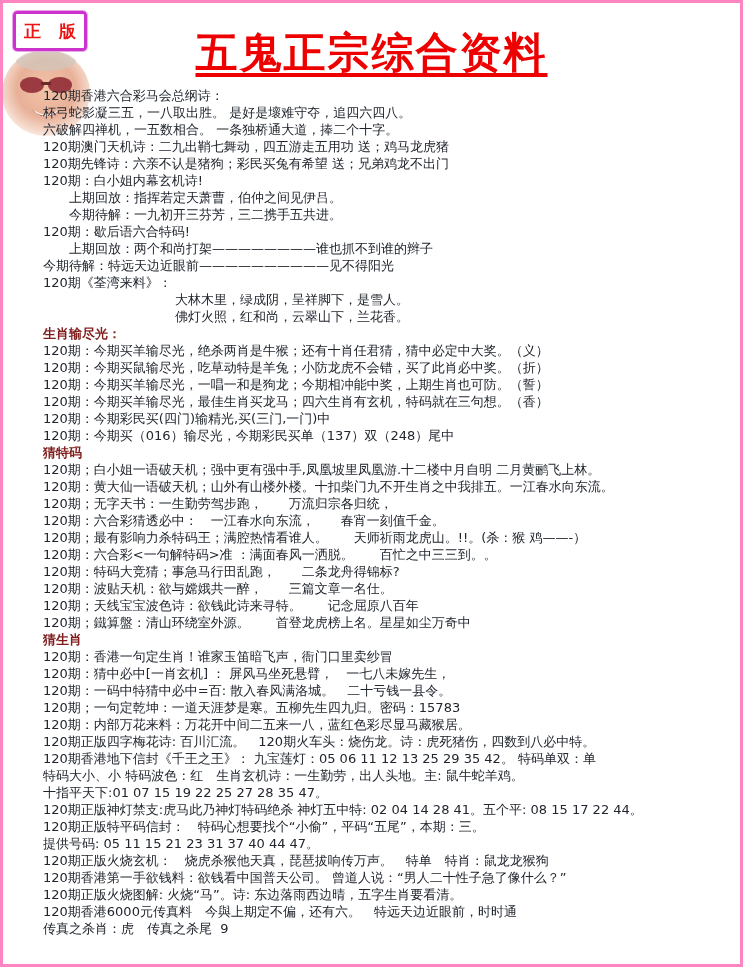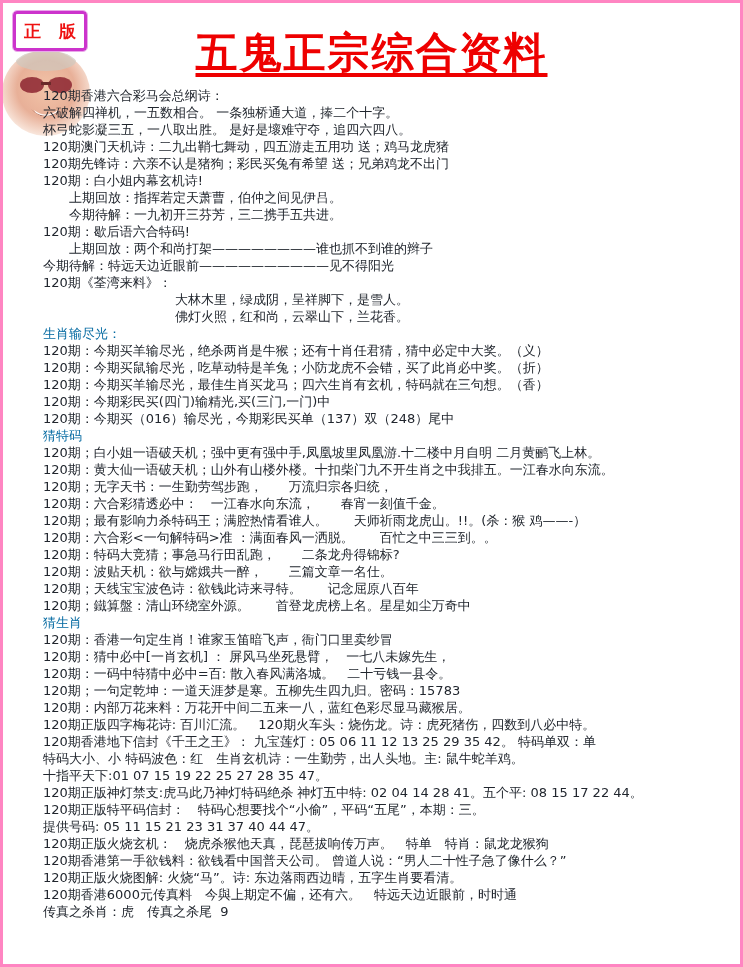--- a/index.html
+++ b/index.html
@@ -46,21 +46,21 @@
     position:absolute;left:40px;top:84px;right:6px;
     z-index:2;
   }
   .line{
     font-size:13px;
     line-height:17px;
     color:#21262e;
     white-space:pre;
     letter-spacing:0px;
   }
-  .line.red{color:#0369a1;}
+  .line.red{color:#7f1d1d;font-weight:bold;}
   .line.ind1{padding-left:26px;}
   .line.ind3{padding-left:132px;}
 </style>
 </head>
 <body>
 
 <div class="page">
 
   <div class="stamp">
     <span>正 版</span>
@@ -81,36 +81,37 @@
     <ellipse cx="59" cy="36" rx="12" ry="8" fill="#8c2430" opacity="0.85"></ellipse>
     <rect x="40" y="33" width="10" height="3" fill="#6b2a2a"></rect>
     <path d="M30 60 Q45 74 60 60 Q52 68 45 67 Q38 68 30 60 Z" fill="#5a1f1f"></path>
     <path d="M33 61 Q45 70 57 61 L55 64 Q45 70 35 64 Z" fill="#fff" opacity="0.9"></path>
   </svg>
 
   <div class="title">五鬼正宗综合资料</div>
 
   <div class="content">
       <div class="line">120期香港六合彩马会总纲诗：</div>
+      <div class="line">杯弓蛇影凝三五，一八取出胜。 是好是壞难守夺，追四六四八。</div>
       <div class="line">六破解四禅机，一五数相合。 一条独桥通大道，捧二个十字。</div>
-      <div class="line">杯弓蛇影凝三五，一八取出胜。 是好是壞难守夺，追四六四八。</div>
       <div class="line">120期澳门天机诗：二九出鞘七舞动，四五游走五用功 送；鸡马龙虎猪</div>
       <div class="line">120期先锋诗：六亲不认是猪狗；彩民买兔有希望 送；兄弟鸡龙不出门</div>
       <div class="line">120期：白小姐内幕玄机诗!</div>
       <div class="line ind1">上期回放：指挥若定天萧曹，伯仲之间见伊吕。</div>
       <div class="line ind1">今期待解：一九初开三芬芳，三二携手五共进。</div>
       <div class="line">120期：歇后语六合特码!</div>
       <div class="line ind1">上期回放：两个和尚打架————————谁也抓不到谁的辫子</div>
       <div class="line">今期待解：特远天边近眼前——————————见不得阳光</div>
       <div class="line">120期《荃湾来料》：</div>
       <div class="line ind3">大林木里，绿成阴，呈祥脚下，是雪人。</div>
       <div class="line ind3">佛灯火照，红和尚，云翠山下，兰花香。</div>
       <div class="line red">生肖输尽光：</div>
       <div class="line">120期：今期买羊输尽光，绝杀两肖是牛猴；还有十肖任君猜，猜中必定中大奖。（义）</div>
       <div class="line">120期：今期买鼠输尽光，吃草动特是羊兔；小防龙虎不会错，买了此肖必中奖。（折）</div>
+      <div class="line">120期：今期买羊输尽光，一唱一和是狗龙；今期相冲能中奖，上期生肖也可防。（誓）</div>
       <div class="line">120期：今期买羊输尽光，最佳生肖买龙马；四六生肖有玄机，特码就在三句想。（香）</div>
       <div class="line">120期：今期彩民买(四门)输精光,买(三门,一门)中</div>
       <div class="line">120期：今期买（016）输尽光，今期彩民买单（137）双（248）尾中</div>
       <div class="line red">猜特码</div>
       <div class="line">120期；白小姐一语破天机；强中更有强中手,凤凰坡里凤凰游.十二楼中月自明 二月黄鹂飞上林。</div>
       <div class="line">120期：黄大仙一语破天机；山外有山楼外楼。十扣柴门九不开生肖之中我排五。一江春水向东流。</div>
       <div class="line">120期；无字天书：一生勤劳驾步跑，　　万流归宗各归统，</div>
       <div class="line">120期：六合彩猜透必中：　一江春水向东流，　　春宵一刻值千金。</div>
       <div class="line">120期；最有影响力杀特码王；满腔热情看谁人。　　天师祈雨龙虎山。!!。(杀：猴 鸡——-）</div>
       <div class="line">120期：六合彩&lt;一句解特码&gt;准 ：满面春风一洒脱。　　百忙之中三三到。。</div>

